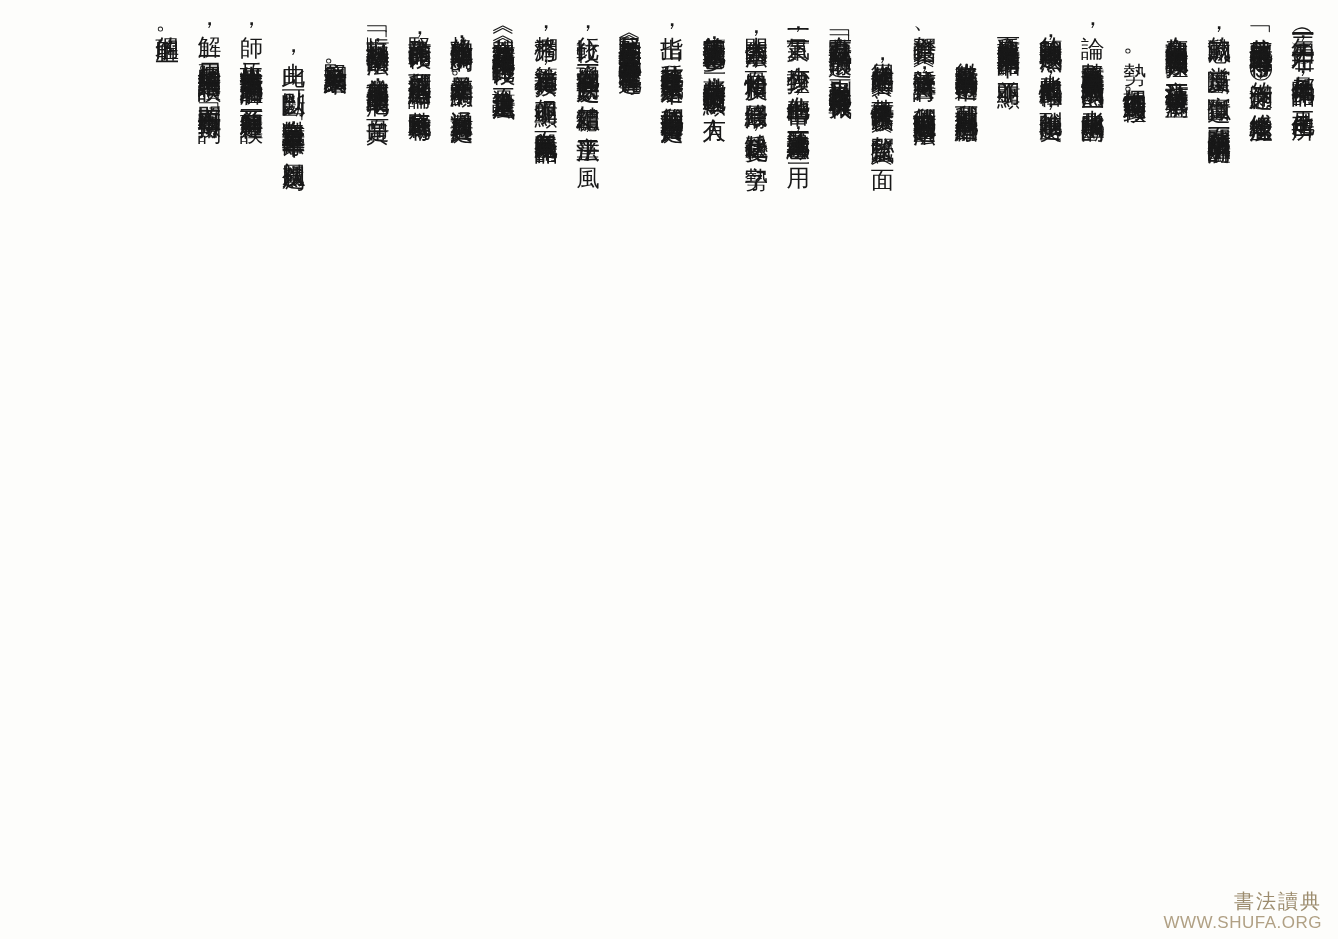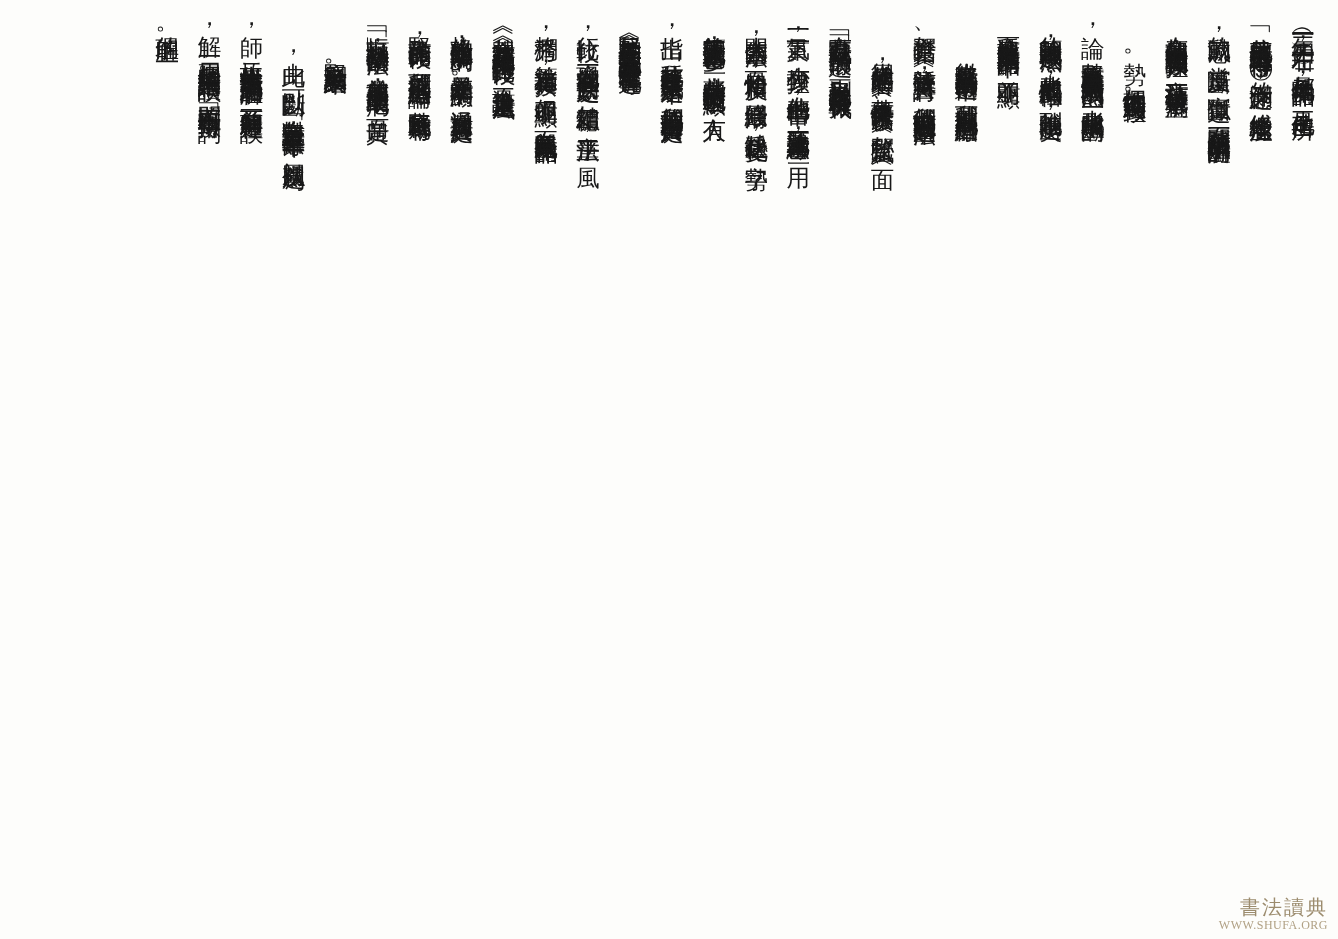--- a/index.html
+++ b/index.html
@@ -45,39 +45,39 @@
     white-space: pre;
     color: #181818;
     font-family: "DejaVu Serif", "Liberation Serif", serif;
   }
   .col.indent {
     padding-top: 26px;
   }
   
   #watermark {
     position: absolute;
-    right: 10px;
+    right: 16px;
     bottom: 6px;
     text-align: right;
     line-height: 1.15;
     user-select: none;
   }
   #watermark .wm-cn {
     font-size: 20px;
     color: #9c8c6e;
     letter-spacing: 2px;
     font-family: "DejaVu Serif", "Liberation Serif", serif;
   }
   #watermark .wm-url {
-    font-size: 12px;
+    font-size: 17px;
     color: #b3a храм;
     color: #b3a headers;
     color: #b0a084;
     letter-spacing: 0.5px;
-    font-family: Liberation Serif, serif;
+    font-family: Liberation Sans, sans-serif;
   }
 </style>
 </head>
 <body>
 
 <div id="page">
 
   <div id="article">
       <div class="col">三年（一一〇四年）左右，都是他晚年的作品，正是他自己所</div>
       <div class="col">「此草字他日上天玉樓中乃可再得」⑨的滿意之作，綫條老辣生澀</div>

